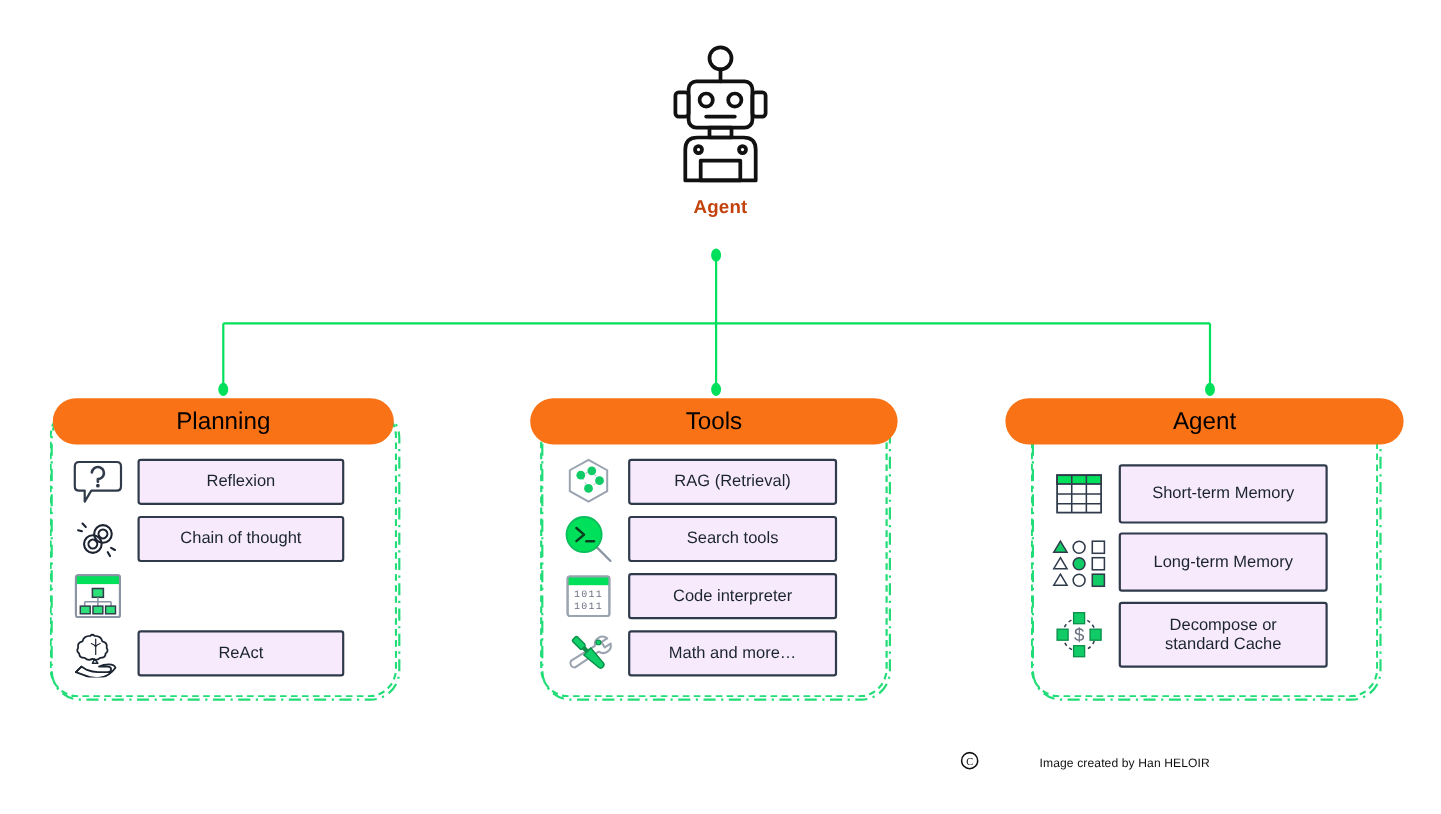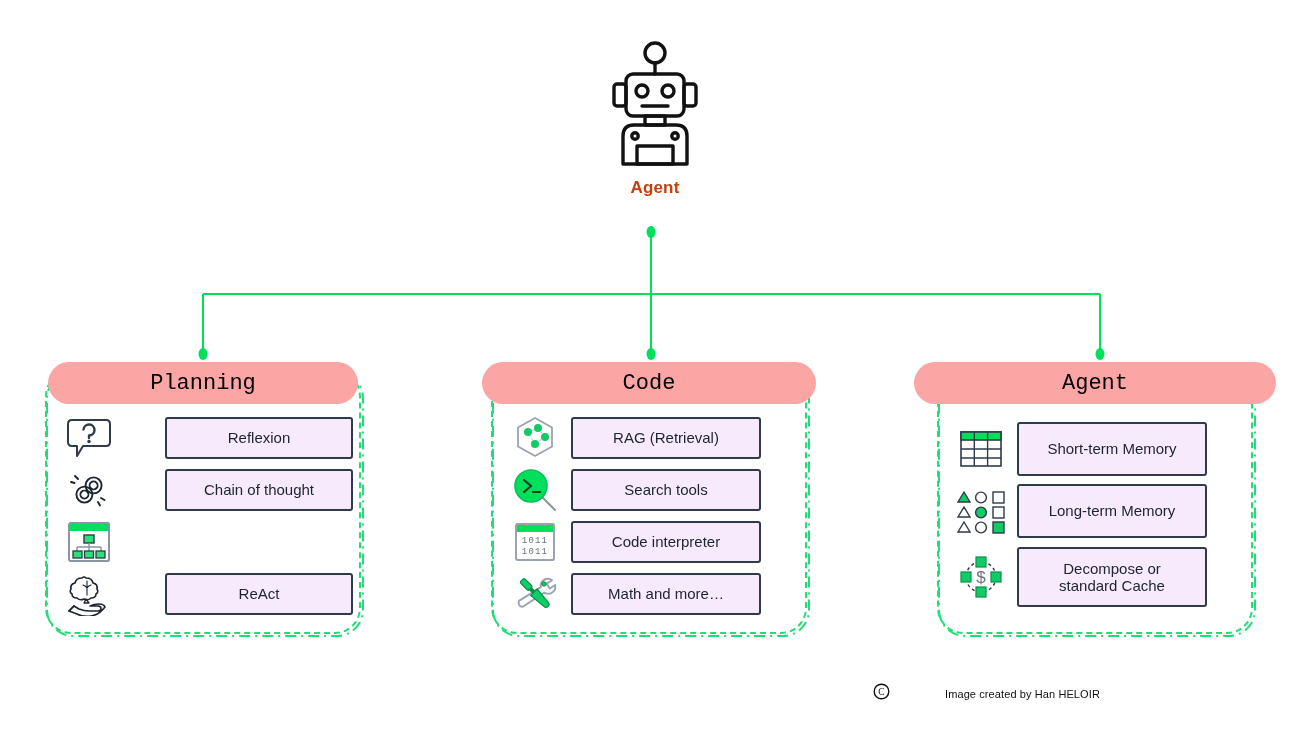--- a/index.html
+++ b/index.html
@@ -31,29 +31,28 @@
     position:absolute;left:0;top:8px;width:100%;height:264px;
     border:2px dashed #22dd77;
     border-radius:26px;
     box-sizing:border-box;
   }
   .group-dash svg{position:absolute;left:-2px;top:-2px;}
 
   .group-pill{
     position:absolute;left:50%;transform:translateX(-50%);
     top:0px;
-    background:#fca5a5;
+    background:#f97316;
     border-radius:24px;
     height:42px;
     display:flex;align-items:center;justify-content:center;
     color:#000;font-size:22px;
     padding:0 30px;
     min-width:190px;
     z-index:3;
-    font-family:Liberation Mono, monospace;
   }
   #group-planning .group-pill{width:250px;}
   #group-tools .group-pill{width:274px;}
   #group-memory .group-pill{width:302px;}
 
   .rows{position:absolute;left:0;top:52px;width:100%;}
   .row{display:flex;align-items:center;height:48px;margin-bottom:4px;}
   .row .icon-cell{width:72px;min-width:72px;display:flex;align-items:center;justify-content:center;}
   .row .box{
     flex:1;
@@ -63,21 +62,21 @@
     height:42px;
     display:flex;align-items:center;justify-content:center;
     font-size:15px;color:#1b2430;
     text-align:center;line-height:1.15;
     box-sizing:border-box;
   }
   .row.tall{height:58px;}
   .row.tall .box{height:54px;}
 
   #group-planning .rows{left:8px;width:300px;}
-  #group-planning .row .box{max-width:188px;margin-left:40px;}
+  #group-planning .row .box{max-width:188px;}
   #group-tools .rows{left:8px;width:300px;}
   #group-tools .row .box{max-width:190px;}
   #group-memory .rows{left:8px;width:302px;}
   #group-memory .row .box{max-width:190px;}
 
   
   #footer{position:absolute;left:873px;top:683px;display:flex;align-items:center;gap:7px;}
   #footer-text{font-size:11px;font-weight:normal;color:#111;letter-spacing:.1px;padding-left:48px;}
 </style>
 </head>
@@ -189,21 +188,21 @@
       </div>
     </div>
   </div>
 
   <div class="group" id="group-tools">
     <div class="group-dash">
       <svg width="320" height="268" viewBox="0 0 320 268" fill="none">
         <rect x="2" y="2" width="316" height="264" rx="26" stroke="#22dd77" stroke-width="2" stroke-dasharray="11 5 2 5"></rect>
       </svg>
     </div>
-    <div class="group-pill">Code</div>
+    <div class="group-pill">Tools</div>
 
     <div class="rows">
       <div class="row">
         <span class="icon-cell">
           <svg width="46" height="46" viewBox="0 0 46 46" fill="none">
             <path d="M23 3 L40 12.5 V31.5 L23 41 L6 31.5 V12.5 Z" stroke="#9aa3b0" stroke-width="1.8" fill="#fff"></path>
             <path d="M16 17 L26 13 M26 13 L33 22 M33 22 L23 29 M23 29 L16 17" stroke="#c3cad4" stroke-width="1.2" stroke-dasharray="2 2.5"></path>
             <circle cx="26" cy="13" r="4" fill="#11cc66"></circle>
             <circle cx="16" cy="17" r="4" fill="#11cc66"></circle>
             <circle cx="33" cy="22" r="4" fill="#11cc66"></circle>

